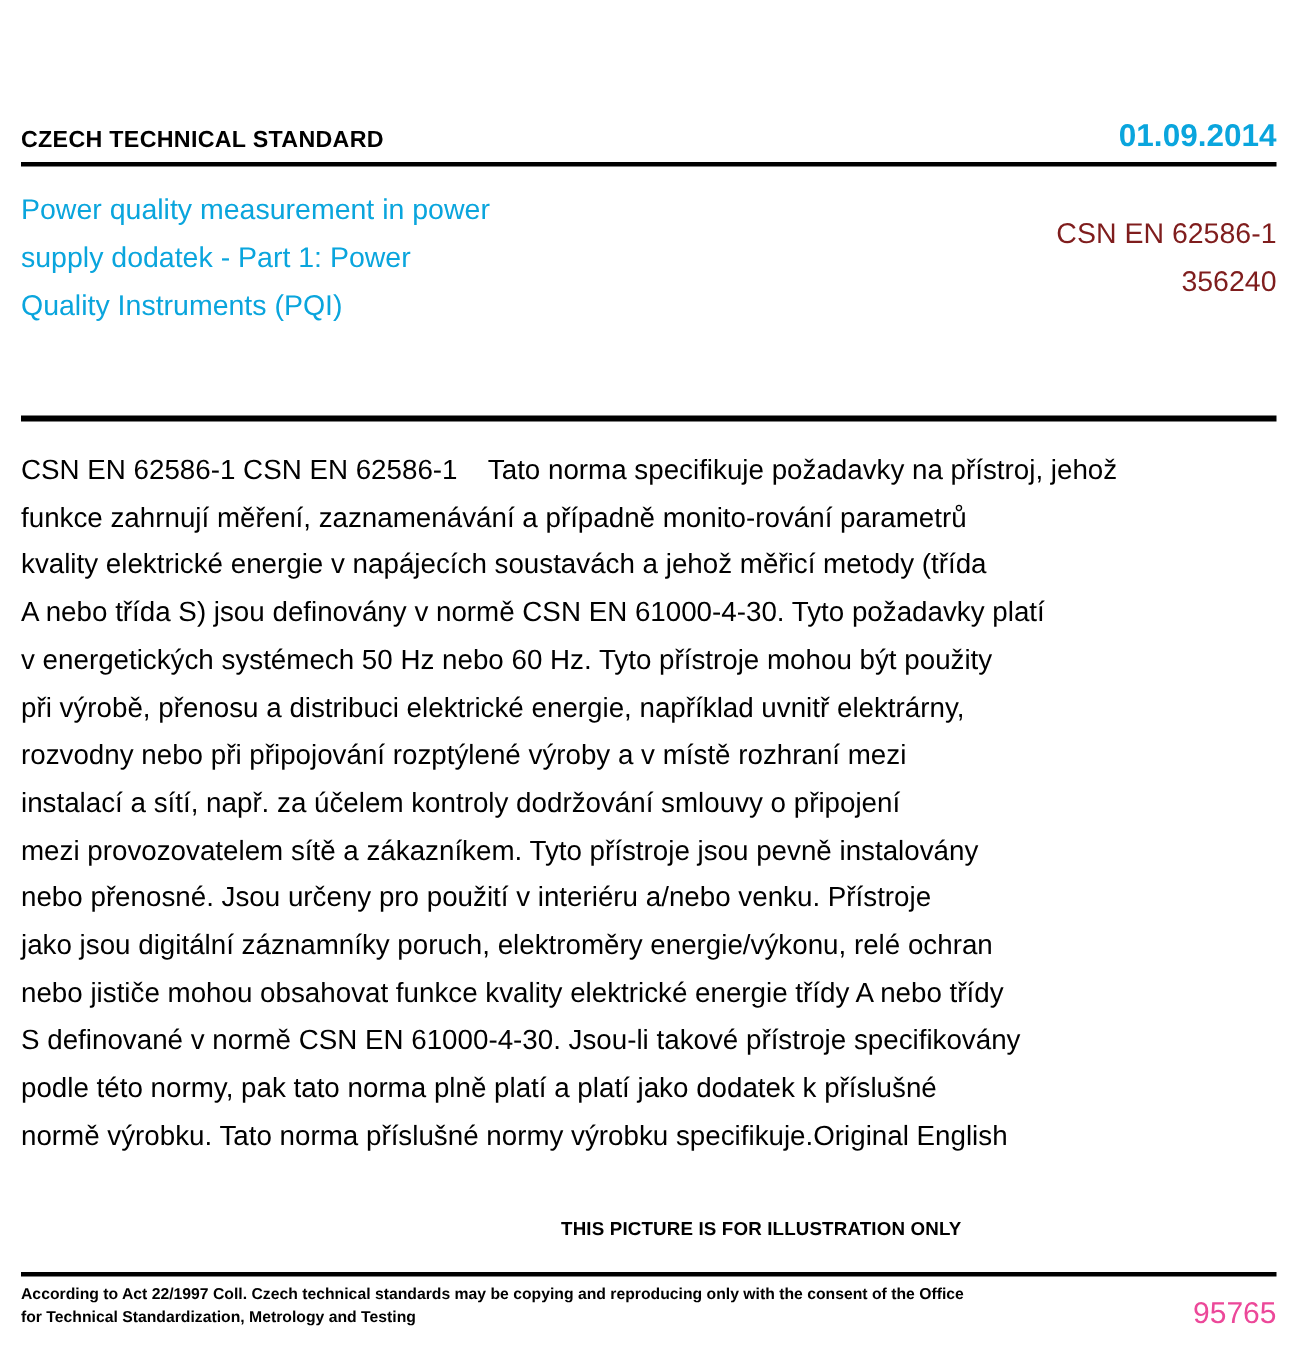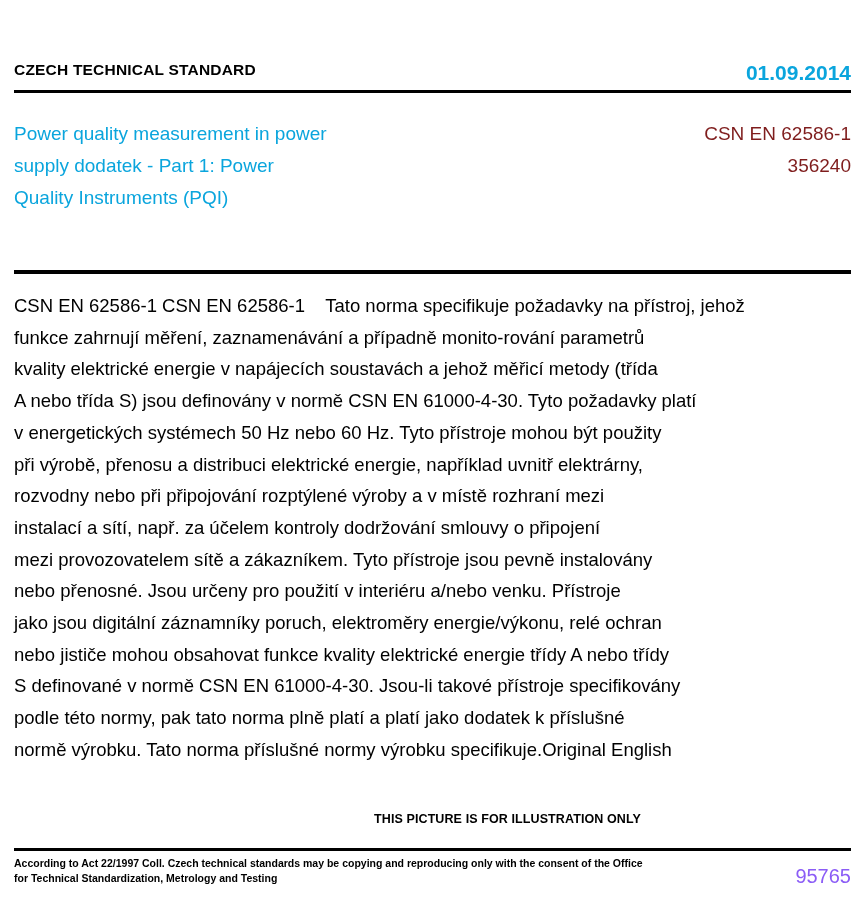--- a/index.html
+++ b/index.html
@@ -18,23 +18,23 @@
     position: relative;
     width: 865px;
     height: 914px;
     box-sizing: border-box;
     padding: 0 14px;
   }
 
   
   .header-row {
     display: flex;
-    align-items: flex-start;
+    align-items: flex-end;
     justify-content: space-between;
-    padding-top: 62px;
+    padding-top: 80px;
   }
   .header-title {
     font-size: 15.5px;
     font-weight: bold;
     color: #000000;
     letter-spacing: 0.2px;
     line-height: 1;
   }
   .header-date {
     font-size: 21px;
@@ -44,22 +44,22 @@
   }
   .rule-thick {
     border-top: 3px solid #000000;
     margin-top: 7px;
   }
 
   
   .title-block {
     display: flex;
     justify-content: space-between;
-    align-items: flex-start;
-    margin-top: 25px;
+    align-items: center;
+    margin-top: 14px;
   }
   .title-left {
     font-size: 19px;
     line-height: 32px;
     color: #0aa5dd;
     max-width: 560px;
   }
   .title-right {
     font-size: 19px;
     line-height: 32px;
@@ -117,21 +117,21 @@
   }
   .footer-text {
     font-size: 10.5px;
     font-weight: bold;
     line-height: 15px;
     color: #000000;
     max-width: 640px;
   }
   .footer-num {
     font-size: 20px;
-    color: #8b5cf6;
+    color: #ec4899;
     line-height: 1;
     padding-top: 10px;
     white-space: nowrap;
   }
 </style>
 </head>
 <body>
 
 <div class="page">
 

